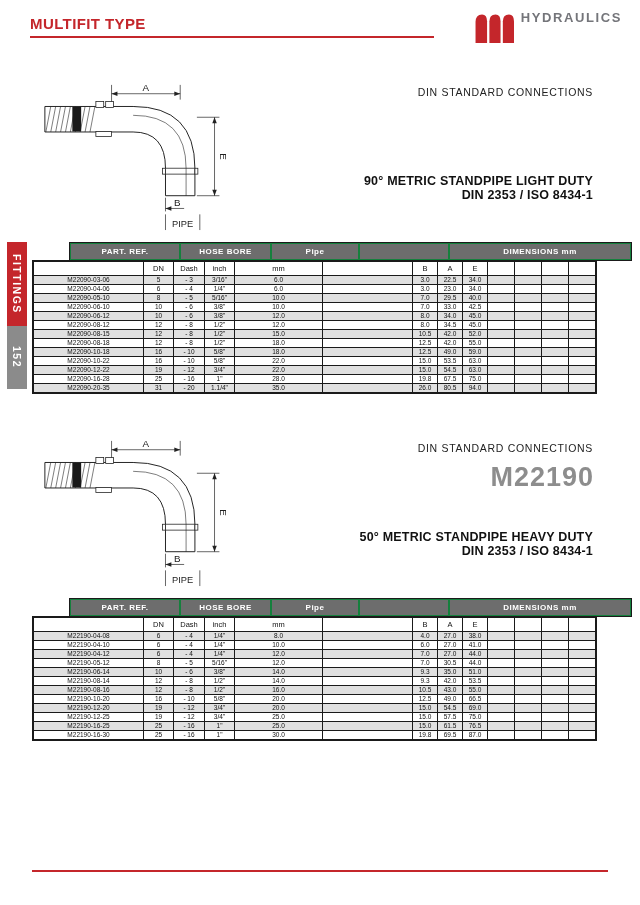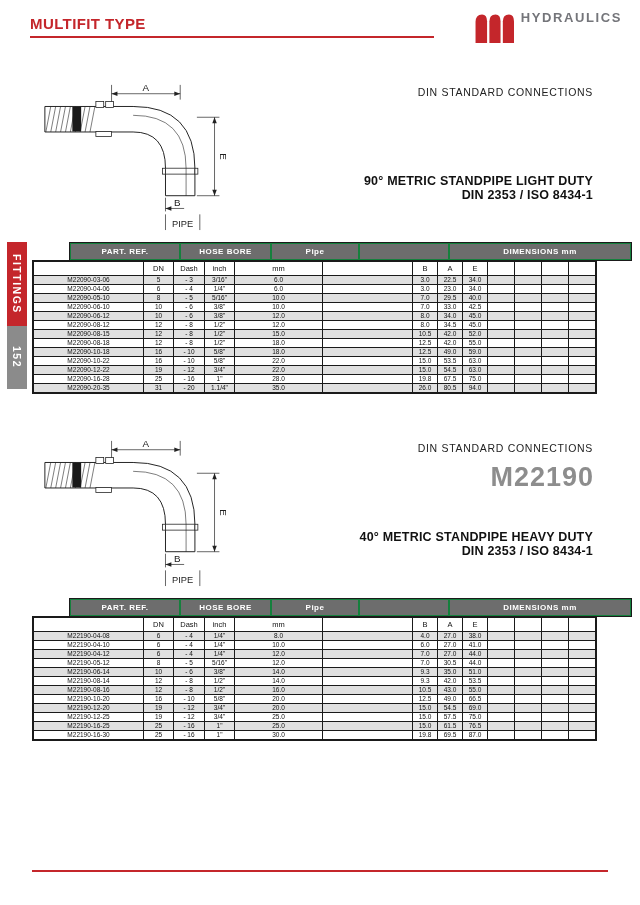--- a/index.html
+++ b/index.html
@@ -401,21 +401,21 @@
     </g>
     <text class="t-a" x="111" y="11" font-size="10" text-anchor="middle" fill="#222">A</text>
     <text class="t-e" x="0" y="0" font-size="10" text-anchor="middle" fill="#222" transform="rotate(90 190,78) translate(190,81)">E</text>
     <text class="t-b" x="143" y="128" font-size="10" text-anchor="middle" fill="#222">B</text>
     <text class="t-p" x="148.5" y="150" font-size="9.5" text-anchor="middle" fill="#222">PIPE</text>
   </svg>
 
   <div class="din-label">DIN STANDARD CONNECTIONS</div>
   <div class="model">M22190</div>
   <div class="subtitle">
-    <div class="sub1">40° METRIC STANDPIPE HEAVY DUTY</div>
+    <div class="sub1">50° METRIC STANDPIPE HEAVY DUTY</div>
     <div class="sub2">DIN 2353 / ISO 8434-1</div>
   </div>
 
   <div class="band">
     <div class="bcell b-part">PART. REF.</div>
     <div class="bcell b-hose">HOSE BORE</div>
     <div class="bcell b-pipe">Pipe</div>
     <div class="bcell b-blank"></div>
     <div class="bcell b-dims">DIMENSIONS mm</div>
   </div>

